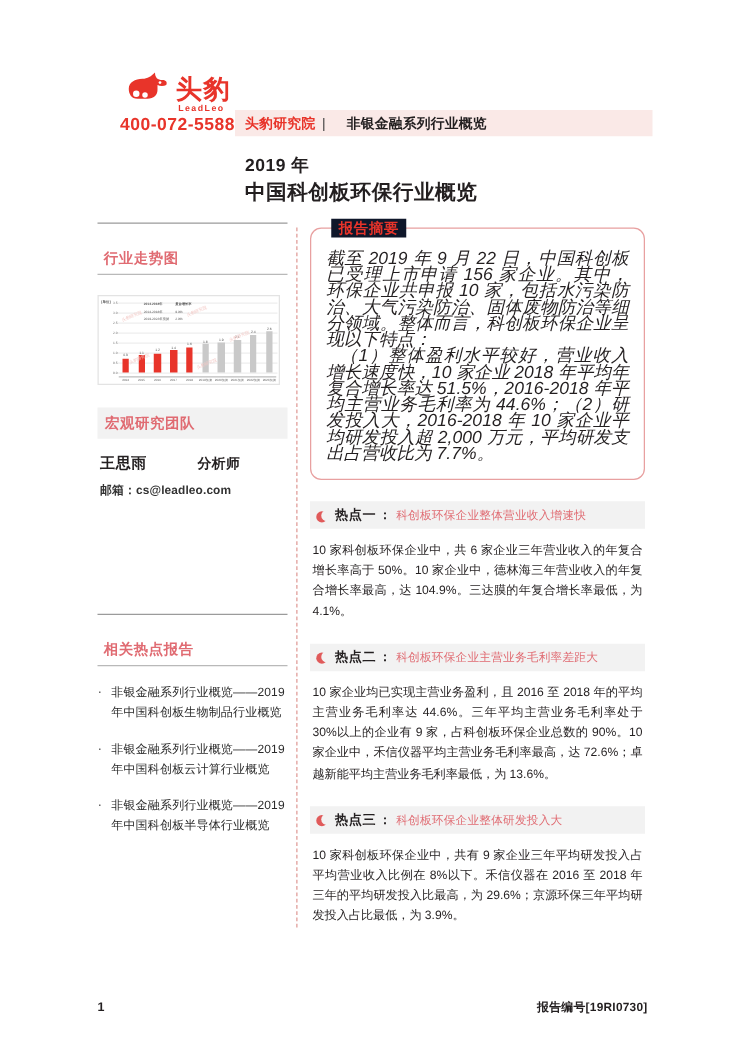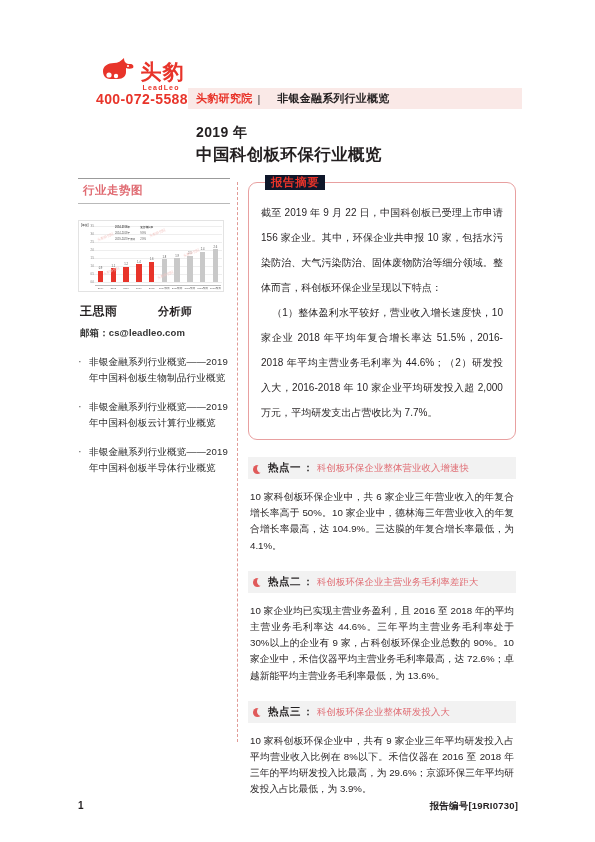--- a/index.html
+++ b/index.html
@@ -137,21 +137,21 @@
   }
 
   
   .left-col {
     position: absolute;
     left: 78px; top: 178px;
     width: 152px;
   }
   .sec-head {
     position: relative;
-    padding: 4px 0 5px 5px;
+    padding: 20px 0 5px 5px;
     border-top: 1px solid #9b9b9b;
     border-bottom: 1px solid #b9b9b9;
     font-family: "Liberation Sans", sans-serif;
     font-weight: bold;
     font-size: 11.5px;
     color: #e06b72;
     letter-spacing: 0.5px;
   }
 
   
@@ -351,25 +351,26 @@
     background: #0f172a;
     padding: 0 6px;
     font-family: "Liberation Sans", sans-serif;
     font-weight: bold;
     font-size: 11.5px;
     color: #e8342a;
     letter-spacing: 0.6px;
   }
   .summary-text {
     font-family: "Liberation Sans", sans-serif;
-    font-size: 10px;
-    line-height: 25px;
+    font-size: 14px;
+    line-height: 13px;
     color: #231f20;
     text-align: justify;
     letter-spacing: 0.05px;
+    font-style: italic;
   }
   .summary-text p { margin: 0; }
   .summary-text p.indent { text-indent: 11px; }
 
   
   .hot-block { margin-top: 17px; }
   .hot-head {
     background: #f2f2f2;
     display: flex;
     align-items: flex-end;
@@ -583,26 +584,28 @@
           <span class="xlab">2022预测</span>
           <span class="xlab">2023预测</span>
         </div>
       <span class="wm" style="left:18px; top:14px">头豹研究院</span>
       <span class="wm" style="left:70px; top:10px">头豹研究院</span>
       <span class="wm" style="left:104px; top:30px">头豹研究院</span>
       <span class="wm" style="left:24px; top:48px">头豹研究院</span>
       <span class="wm" style="left:78px; top:52px">头豹研究院</span>
     </div>
 
+    <div class="team-head">宏观研究团队</div>
     <div class="team-row">
       <span class="team-name">王思雨</span>
       <span class="team-role">分析师</span>
     </div>
     <div class="team-mail">邮箱：cs@leadleo.com</div>
 
+    <div class="sec-head rel-head">相关热点报告</div>
     <ul class="rel-list">
       <li class="rel-item">
         <span class="rel-bullet">·</span>
         <span class="rel-text">非银金融系列行业概览——2019 年中国科创板生物制品行业概览</span>
       </li>
       <li class="rel-item">
         <span class="rel-bullet">·</span>
         <span class="rel-text">非银金融系列行业概览——2019 年中国科创板云计算行业概览</span>
       </li>
       <li class="rel-item">

